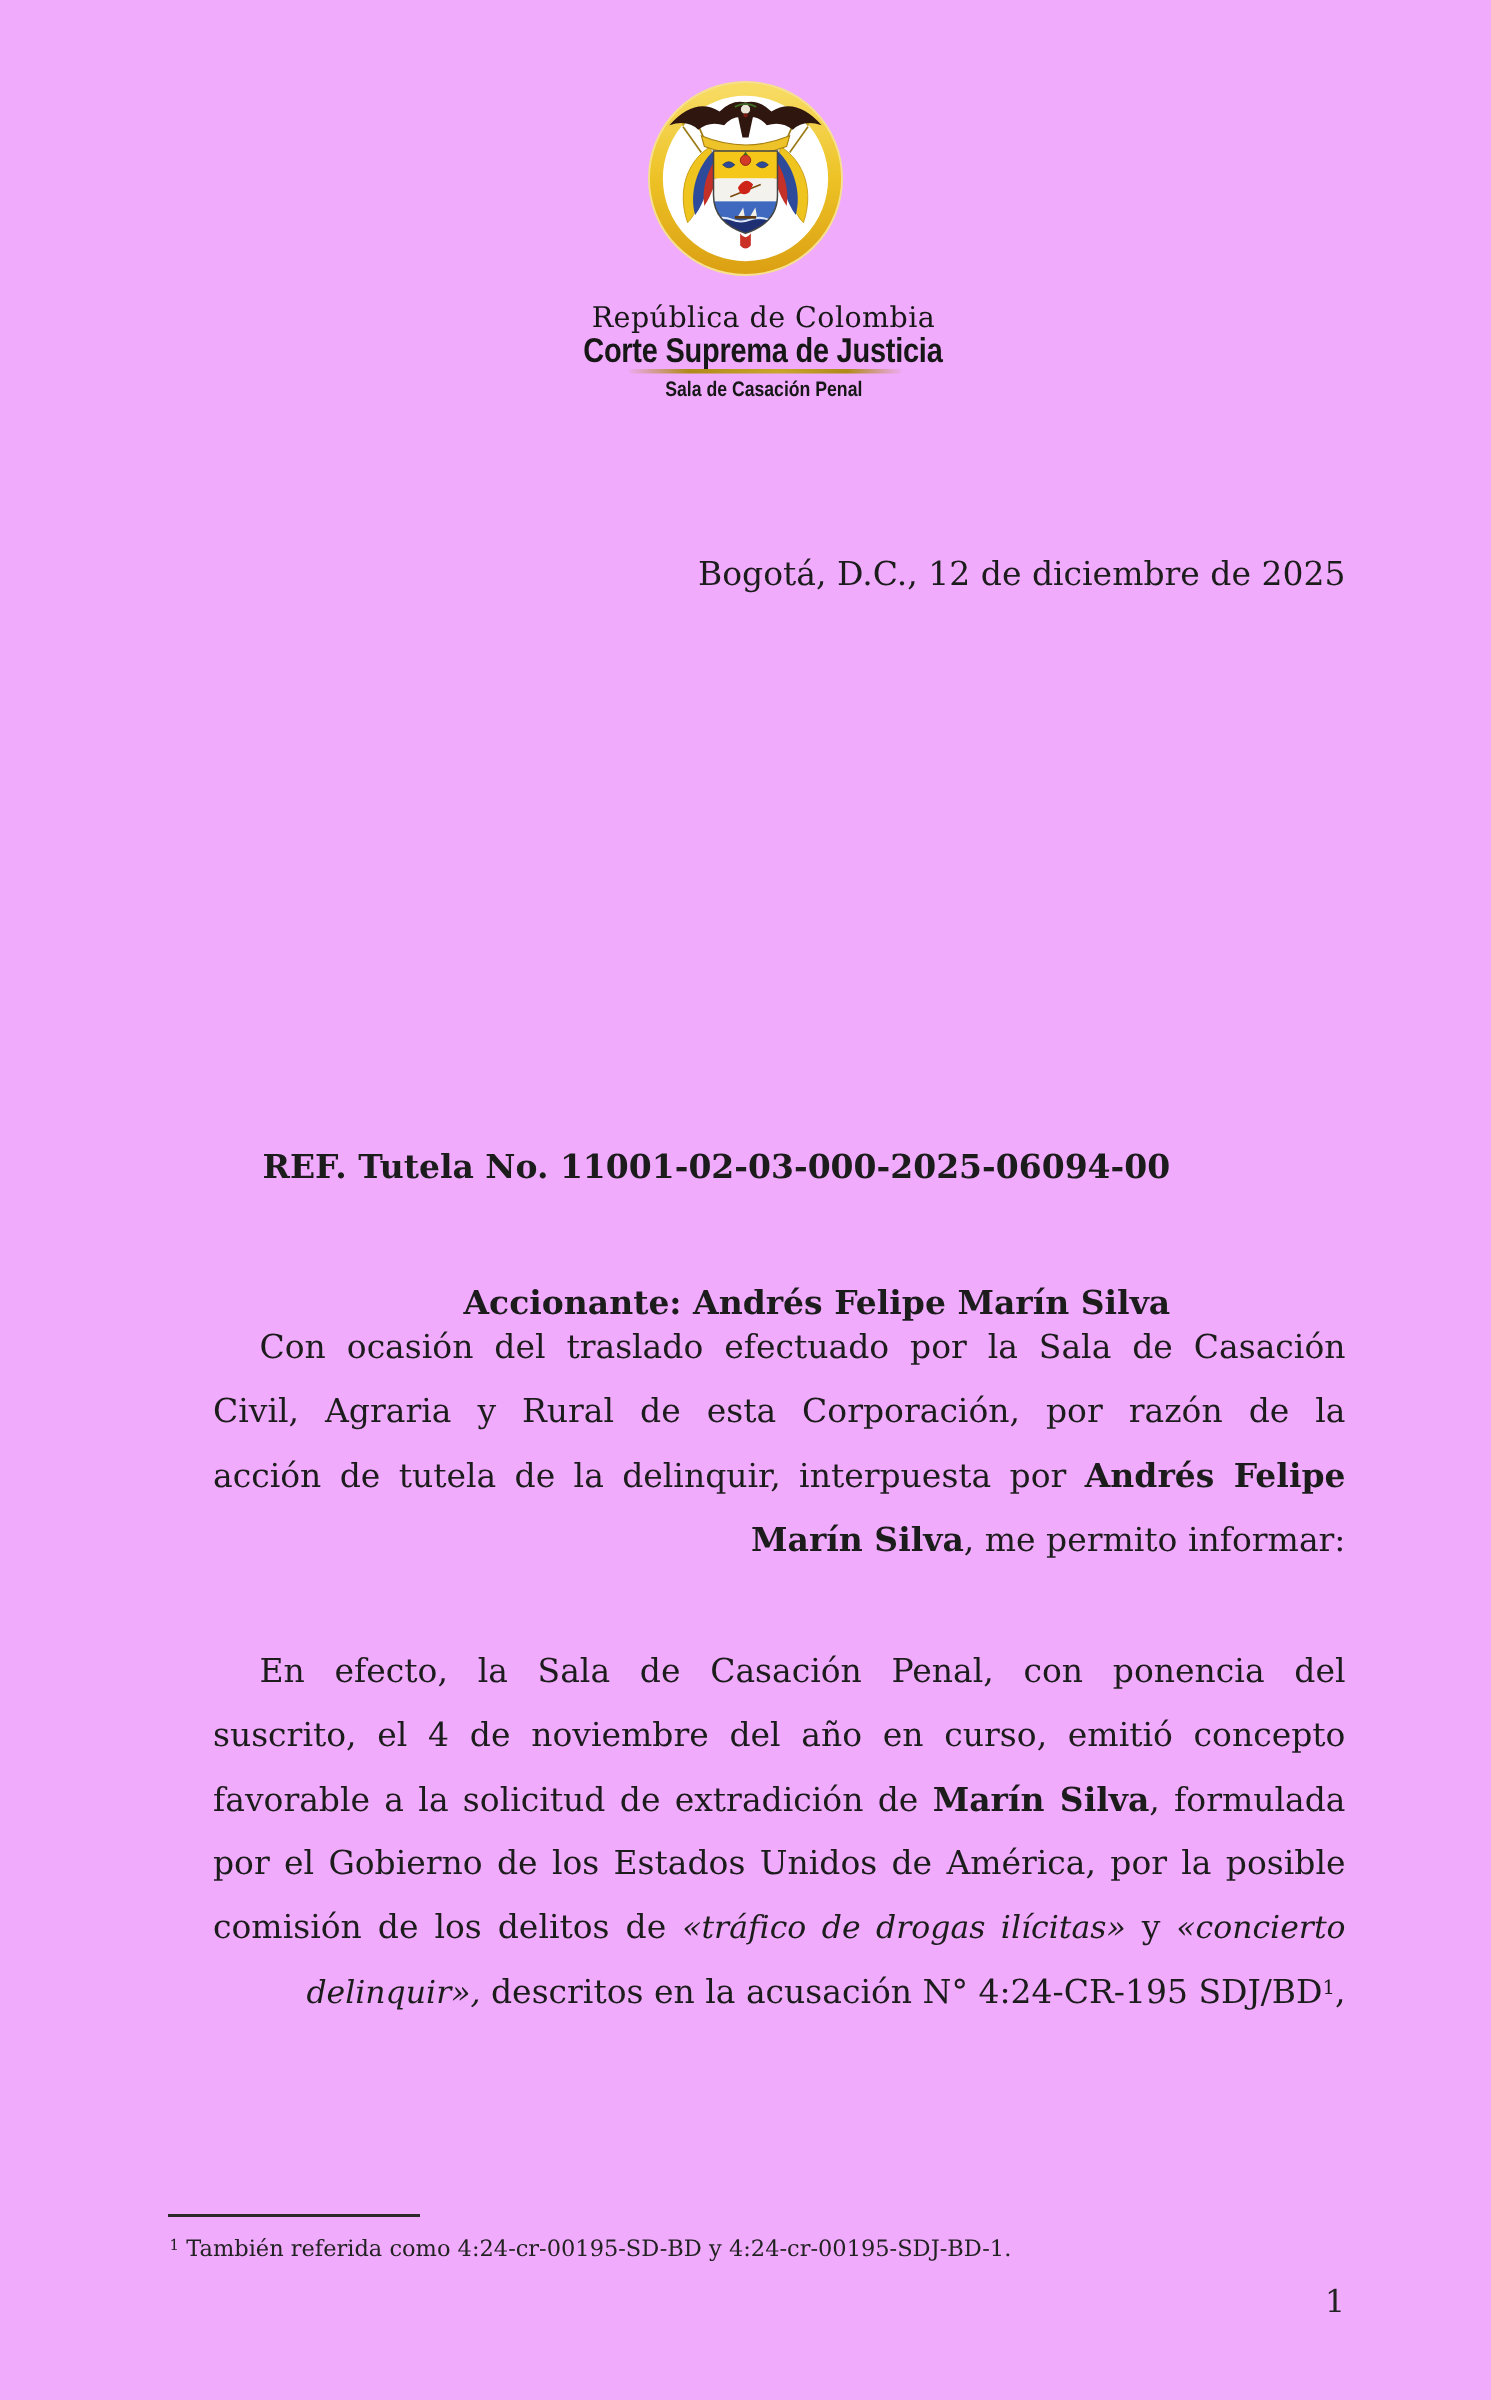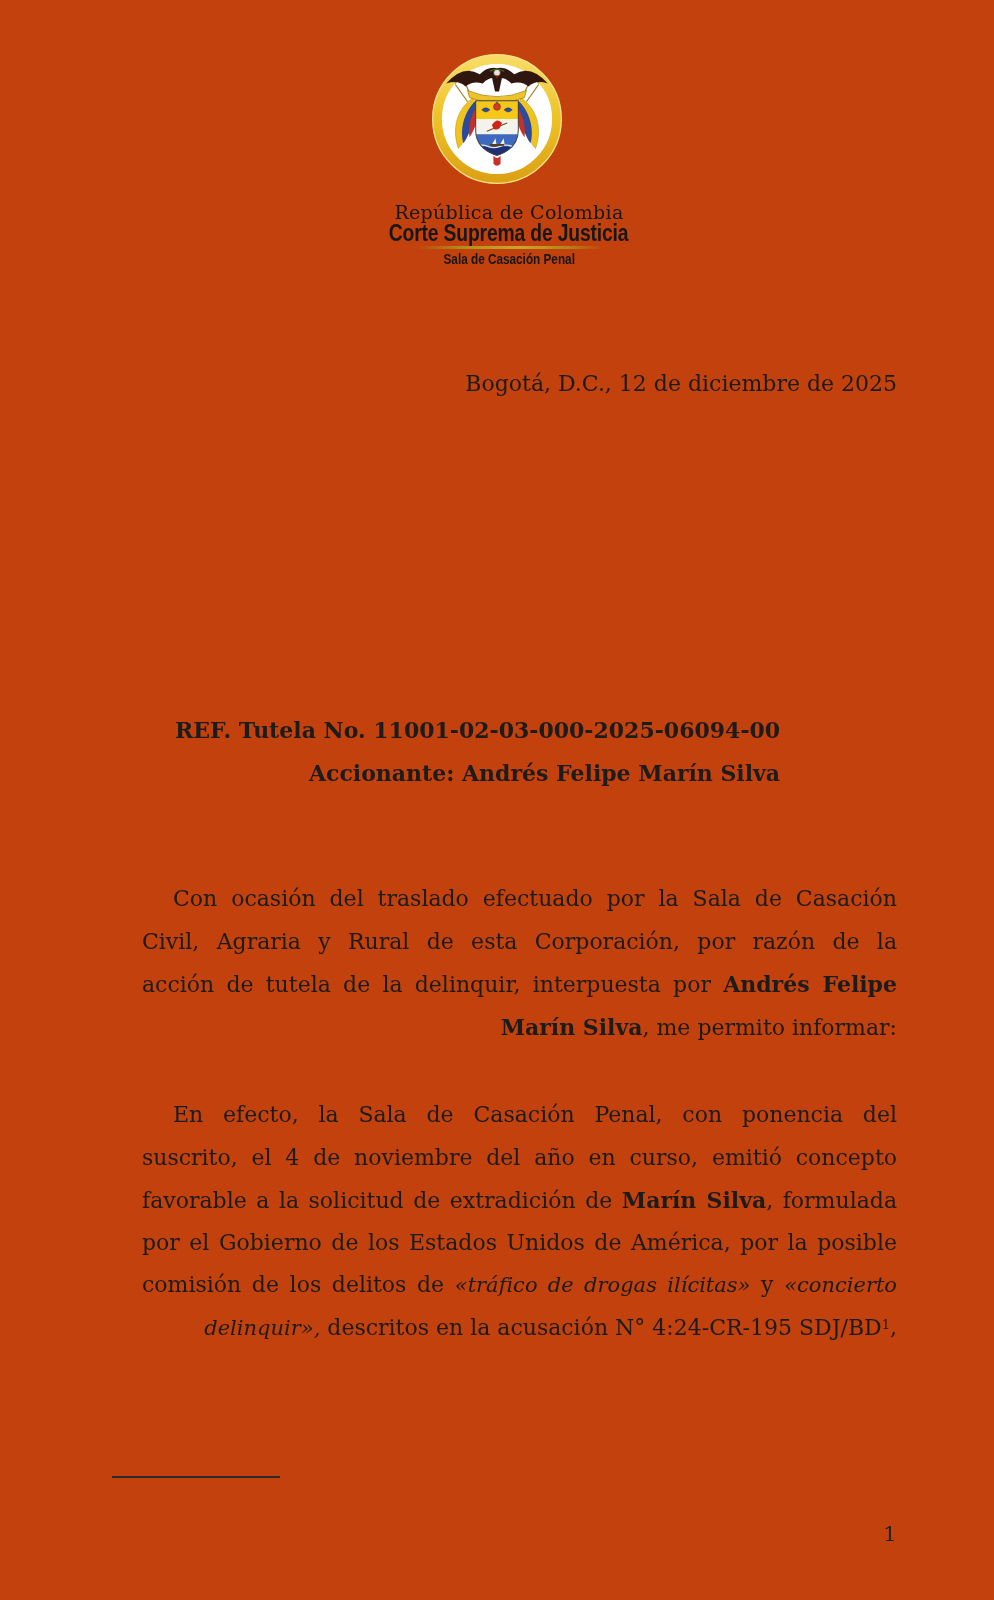--- a/index.html
+++ b/index.html
@@ -1,21 +1,21 @@
 <!DOCTYPE html>
 <html lang="es"><head>
 <meta charset="utf-8">
 <title>Corte Suprema de Justicia — Oficio</title>
 <style>
   html,body{margin:0;padding:0;background:#e9e9e9;}
   .page{
     position:relative;
     width:994px;height:1600px;
     margin:0 auto;
-    background:#c2410c;
+    background:#f0abfc;
     font-family:"DejaVu Serif","Liberation Serif",serif;
     color:#1c1c1c;
     overflow:hidden;
   }
   
   .seal{position:absolute;left:431px;top:53px;width:132px;height:132px;}
   .lh-text{position:absolute;left:24px;width:970px;text-align:center;color:#171717;}
   .lh-republic{top:201px;font-size:19px;letter-spacing:.3px;}
   .lh-court{top:220px;font-family:"Liberation Sans",sans-serif;font-weight:bold;font-size:23px;letter-spacing:-.2px;}
   .lh-chamber{top:251px;font-family:"Liberation Sans",sans-serif;font-weight:bold;font-size:14px;}
@@ -31,21 +31,21 @@
   .para .line{white-space:normal;margin-left:24px;}
   .line.j{text-align:justify;}
   .line.j::after{content:"";display:inline-block;width:100%;height:0;}
   .line.ind{text-indent:31px;}
   .b{font-weight:bold;}
   .i{font-style:italic;font-size:21px;}
   sup{font-size:13px;line-height:0;vertical-align:6px;}
   #date-block{top:363px;}
   #addressee-block{top:451px;}
   #ref-block{position:absolute;left:175px;top:709px;text-align:center;}
-  #ref-block .line{font-weight:bold;}
+  #ref-block .line{font-weight:bold;margin-top:48px;}
   #body-paragraphs{top:878px;}
   .para + .para{margin-top:46px;}
   
   .footnote-sep{position:absolute;left:112px;top:1476px;width:168px;height:2px;background:#2a2a2a;}
   .footnote{position:absolute;left:113px;top:1488px;width:780px;font-size:15px;line-height:22px;color:#222;}
   .footnote sup{font-size:10px;vertical-align:4px;}
   .page-number{position:absolute;left:860px;top:1522px;width:60px;text-align:center;font-size:21px;color:#222;}
 </style>
 </head>
 <body>
@@ -153,16 +153,17 @@
         <div class="line j ind"><span>En efecto, la Sala de Casación Penal, con ponencia del</span></div>
         <div class="line j"><span>suscrito, el 4 de noviembre del año en curso, emitió concepto</span></div>
         <div class="line j"><span>favorable a la solicitud de extradición de </span><span class="b">Marín Silva</span><span>, formulada</span></div>
         <div class="line j"><span>por el Gobierno de los Estados Unidos de América, por la posible</span></div>
         <div class="line j"><span>comisión de los delitos de </span><span class="i">«tráfico de drogas ilícitas»</span><span> y </span><span class="i">«concierto para</span></div>
         <div class="line"><span class="i">delinquir»,</span><span> descritos en la acusación N° 4:24-CR-195 SDJ/BD</span><sup>1</sup><span>,</span></div>
       </div>
     </div>
 
   <div class="footnote-sep"></div>
+  <div class="footnote"><sup>1</sup><span> También referida como 4:24-cr-00195-SD-BD y 4:24-cr-00195-SDJ-BD-1.</span></div>
 
   <div class="page-number">1</div>
 
 </div>
 
 </body></html>

